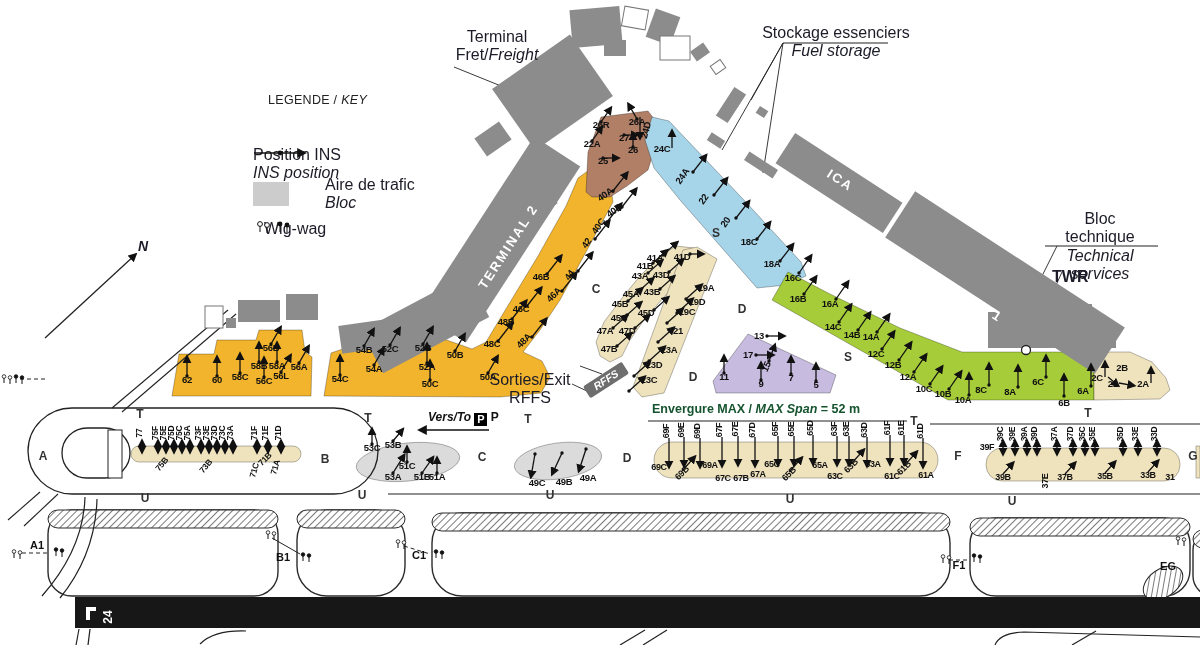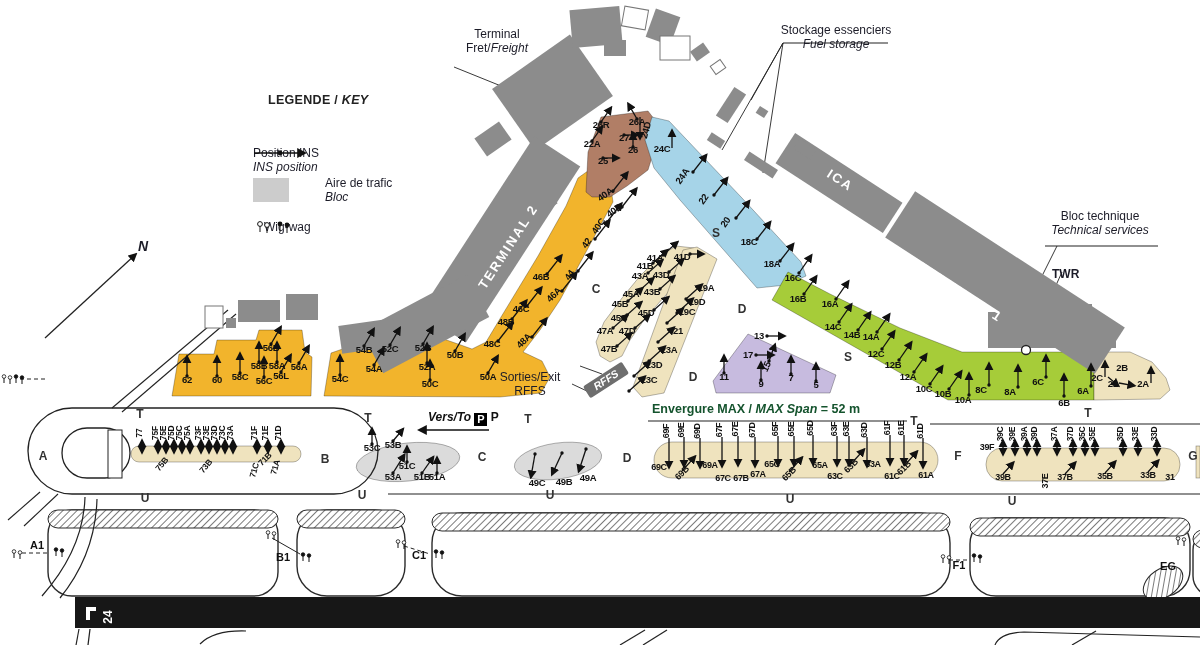--- a/index.html
+++ b/index.html
@@ -2,23 +2,23 @@
 <html><head>
 <meta charset="utf-8">
 <style>
   html,body{margin:0;padding:0;background:#fff;}
   .stage{position:relative;width:1200px;height:645px;background:#fff;overflow:hidden;
          font-family:"Liberation Sans",sans-serif;color:#222;}
   svg{position:absolute;left:0;top:0;}
   svg text{font-family:"Liberation Sans",sans-serif;}
   .ov{position:absolute;line-height:1.15;}
   .ctr{transform:translateX(-50%);text-align:center;}
-  .cap{font-size:12px;color:#1c1c28;}
+  .cap{font-size:16px;color:#1c1c28;}
   .cap i{font-style:italic;}
-  .legend-title{font-size:12.5px;font-weight:bold;letter-spacing:.3px;}
+  .legend-title{font-size:12.5px;font-weight:normal;letter-spacing:.3px;}
   .leg-row{position:absolute;display:flex;align-items:center;gap:8px;}
   .swatch{width:36px;height:24px;background:#ccc;}
   .pbadge{display:inline-block;width:13px;height:13px;background:#000;color:#fff;
           font-size:11px;font-weight:bold;text-align:center;line-height:13px;vertical-align:-2px;}
   .span-note{font-size:12.5px;font-weight:600;color:#14532d;}
   .vers{font-size:12px;font-weight:600;color:#111;}
   .watermark{font-size:20px;color:#fff;font-weight:400;}
 </style>
 </head>
 <body>

